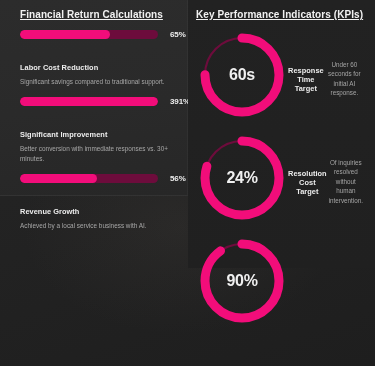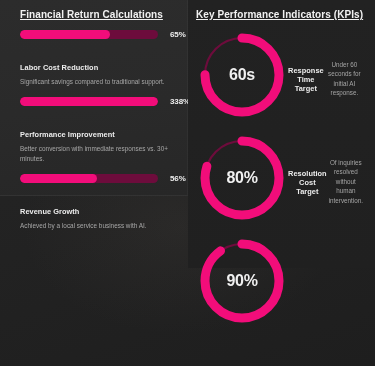--- a/index.html
+++ b/index.html
@@ -166,23 +166,23 @@
       </div>
       <div class="metric-label">Labor Cost Reduction</div>
       <div class="metric-desc">Significant savings compared to traditional support.</div>
     </div>
 
     <div class="metric">
       <div class="bar-row">
         <div class="bar-track">
           <div class="bar-fill" style="width: 100%;"></div>
         </div>
-        <div class="bar-value">338%</div>
-      </div>
-      <div class="metric-label">Performance Improvement</div>
+        <div class="bar-value">391%</div>
+      </div>
+      <div class="metric-label">Significant Improvement</div>
       <div class="metric-desc">Better conversion with immediate responses vs. 30+ minutes.</div>
     </div>
 
     <div class="metric">
       <div class="bar-row">
         <div class="bar-track">
           <div class="bar-fill" style="width: 56%;"></div>
         </div>
         <div class="bar-value">56%</div>
       </div>
@@ -207,21 +207,21 @@
         <div class="kpi-label">Response Time Target</div>
         <div class="kpi-desc">Under 60 seconds for initial AI response.</div>
       </div>
 
       <div class="kpi">
         <div class="gauge">
           <svg viewBox="0 0 92 92">
             <circle cx="46" cy="46" r="37" fill="none" stroke="#6d0c3c" stroke-width="2.2"></circle>
             <circle class="gauge-arc" cx="46" cy="46" r="37" fill="none" stroke="#f20d7a" stroke-width="9" stroke-linecap="round" transform="rotate(-90 46 46)" stroke-dasharray="185.98228509251578 232.4778563656447"></circle>
           </svg>
-          <div class="gauge-center">80%</div>
+          <div class="gauge-center">24%</div>
         </div>
         <div class="kpi-label">Resolution Cost Target</div>
         <div class="kpi-desc">Of inquiries resolved without human intervention.</div>
       </div>
 
       <div class="kpi">
         <div class="gauge">
           <svg viewBox="0 0 92 92">
             <circle cx="46" cy="46" r="37" fill="none" stroke="#6d0c3c" stroke-width="2.2"></circle>
             <circle class="gauge-arc" cx="46" cy="46" r="37" fill="none" stroke="#f20d7a" stroke-width="9" stroke-linecap="round" transform="rotate(-90 46 46)" stroke-dasharray="209.23007072908024 232.4778563656447"></circle>

